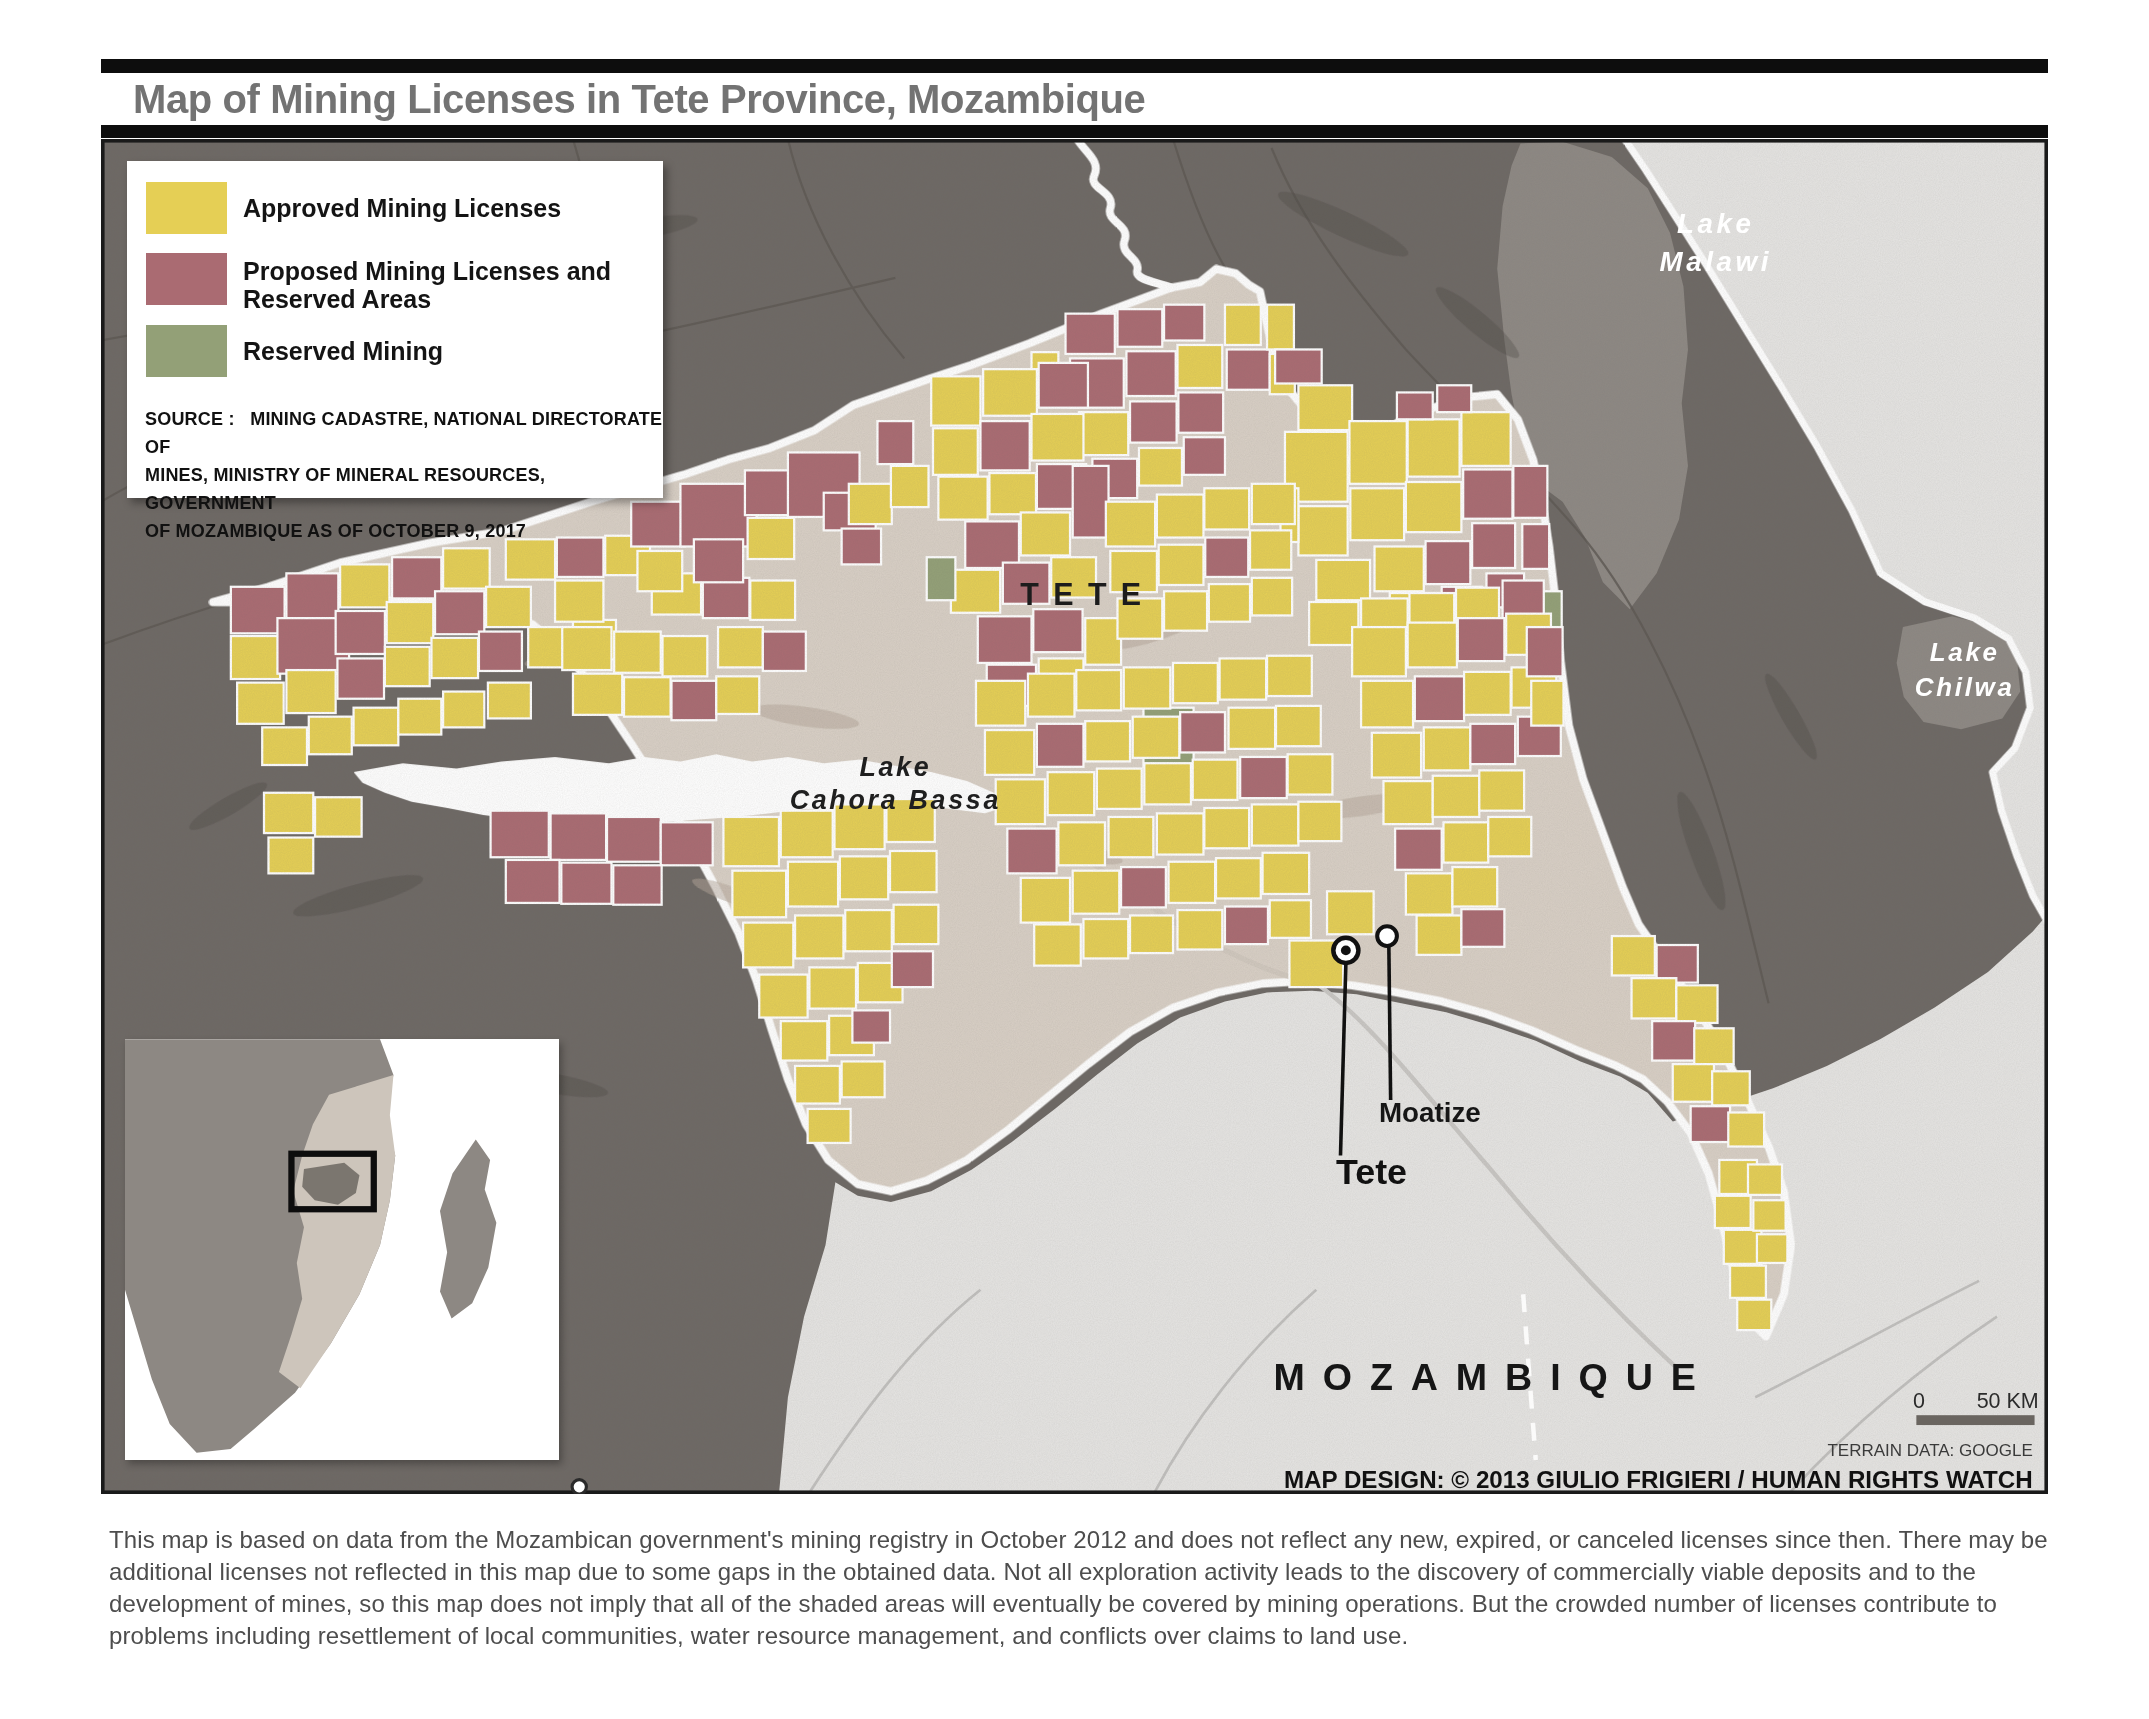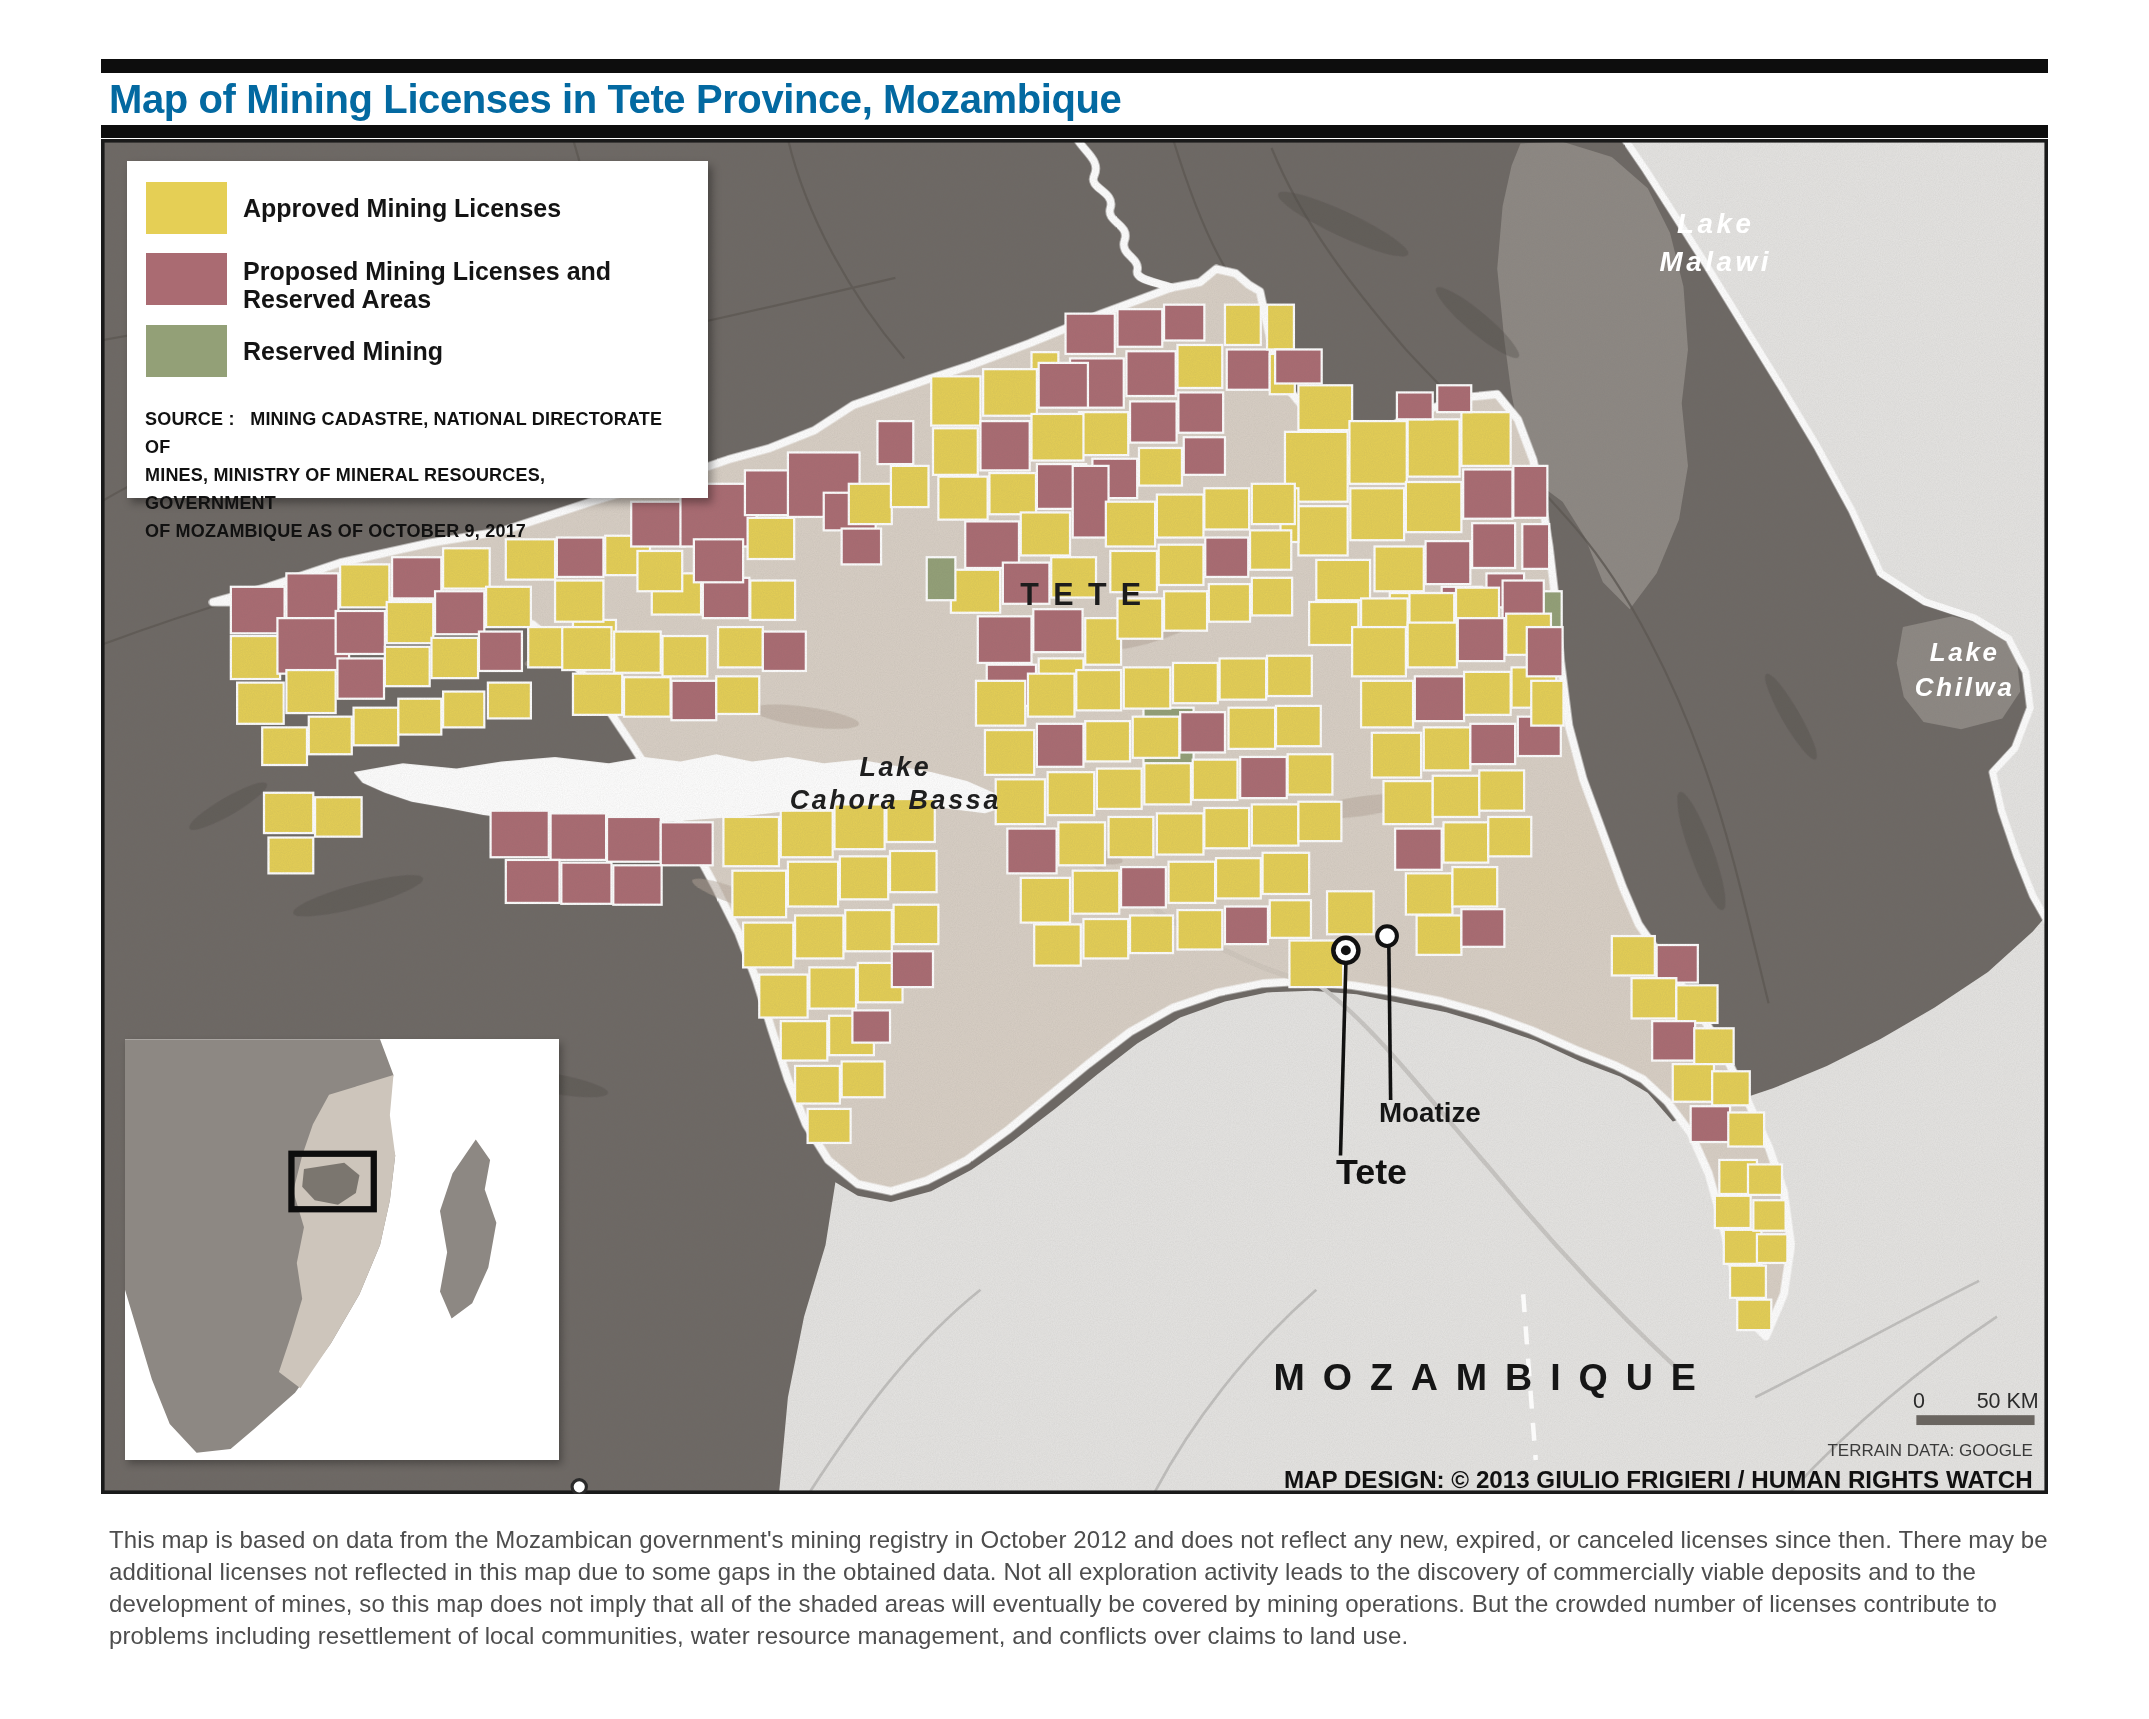--- a/index.html
+++ b/index.html
@@ -4,29 +4,29 @@
 <style>
   html,body{margin:0;padding:0;}
   body{width:2149px;height:1720px;position:relative;background:#ffffff;
        font-family:"Liberation Sans",sans-serif;overflow:hidden;}
   .abs{position:absolute;}
 
   
   #topbar{left:101px;top:59px;width:1947px;height:14.3px;background:#0d0d0d;}
   #titleband{left:101px;top:73px;width:1947px;height:52px;background:#ffffff;
              display:flex;align-items:center;}
-  #titleband h1{margin:0 0 0 8px;font-size:40px;font-weight:700;color:#0369a1;letter-spacing:-0.4px;}
+  #titleband h1{margin:0 0 0 32px;font-size:40px;font-weight:700;color:#737373;letter-spacing:-0.4px;}
   #midbar{left:101px;top:125px;width:1947px;height:13.4px;background:#0d0d0d;}
 
   
   #mapbox{left:101px;top:139px;width:1947px;height:1355px;background:#6e6965;}
   #mapsvg{position:absolute;left:0;top:0;width:100%;height:100%;}
 
   
-  #legend{left:26px;top:22.4px;width:581px;height:337px;background:#ffffff;
+  #legend{left:26px;top:22.4px;width:536px;height:337px;background:#ffffff;
           box-shadow:3.6px 4.5px 8px rgba(0,0,0,0.35);}
   .swatch{position:absolute;left:19px;width:81px;height:52px;}
   .leglabel{position:absolute;left:116px;width:421px;font-size:25px;font-weight:700;
             color:#141414;line-height:28px;}
   #source{position:absolute;left:18px;top:244px;width:519px;font-size:18px;font-weight:700;
           color:#111;line-height:28px;letter-spacing:0.2px;}
 
   
   #inset{left:24px;top:900px;width:434px;height:421px;background:#ffffff;
          box-shadow:2.7px 3.6px 7.2px rgba(0,0,0,0.3);}

